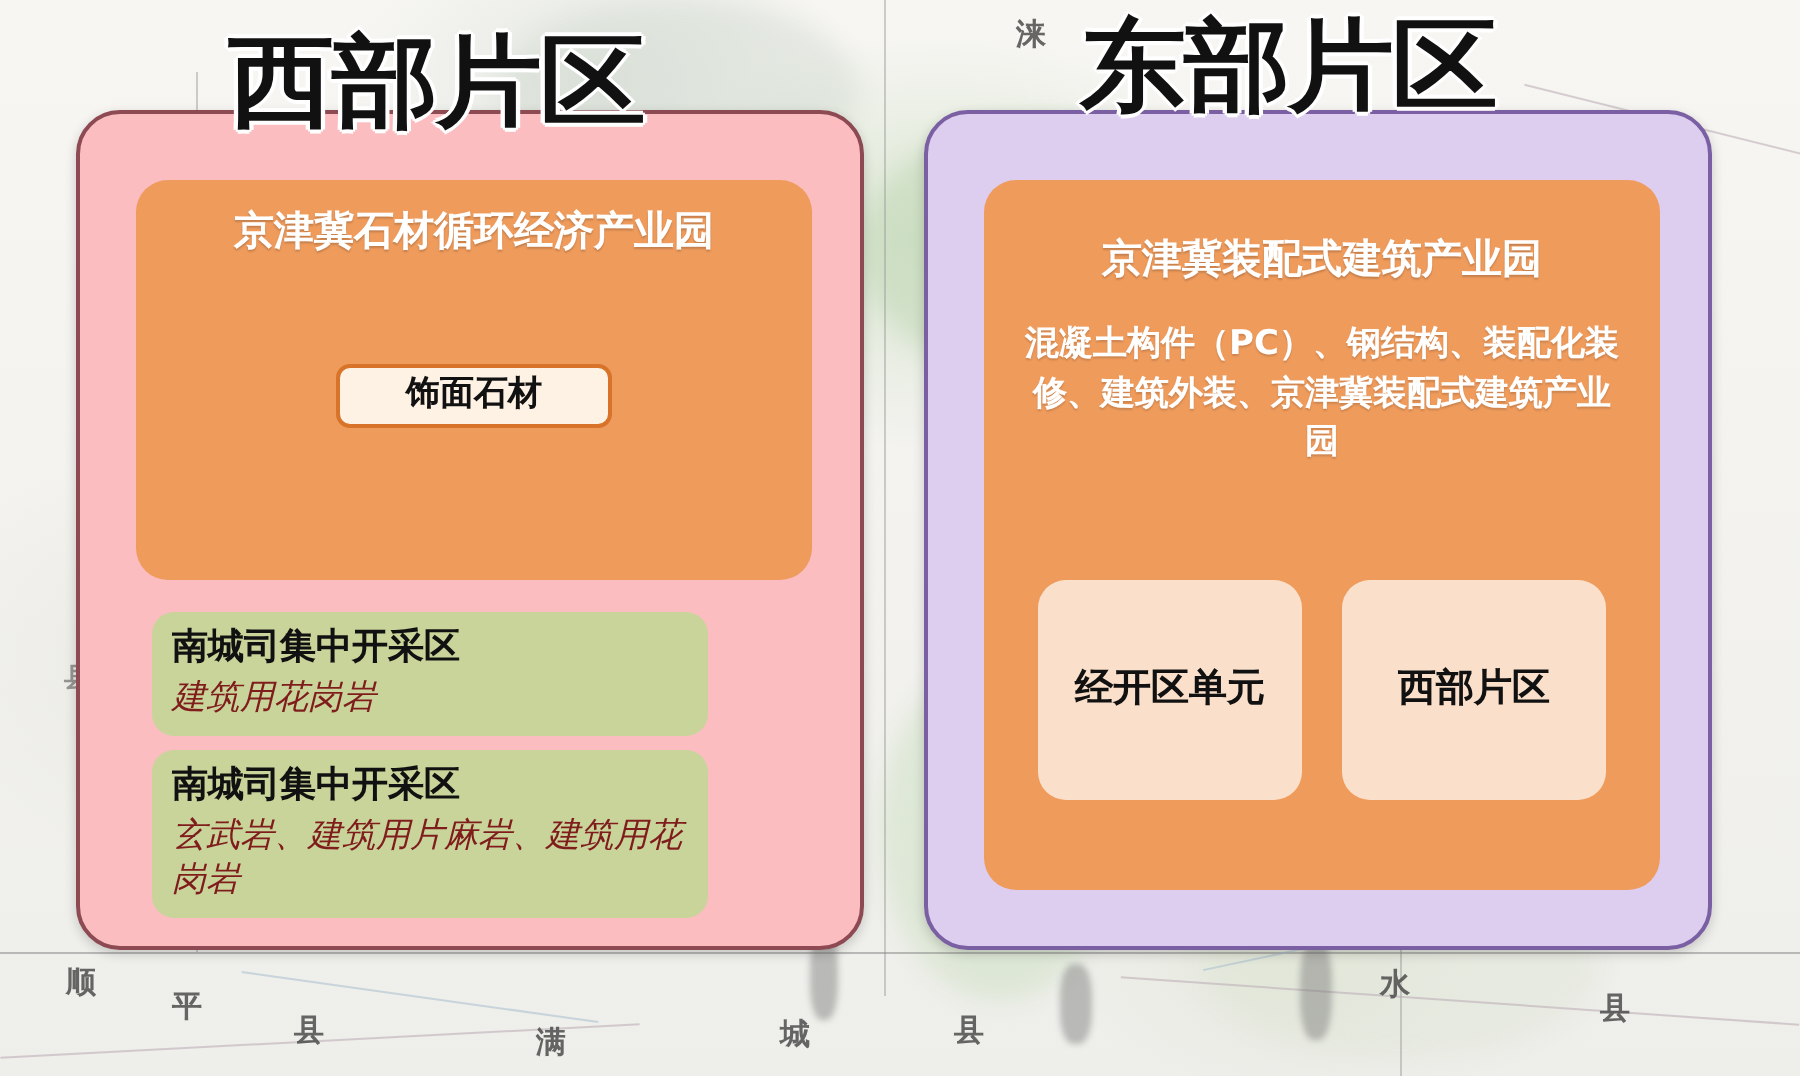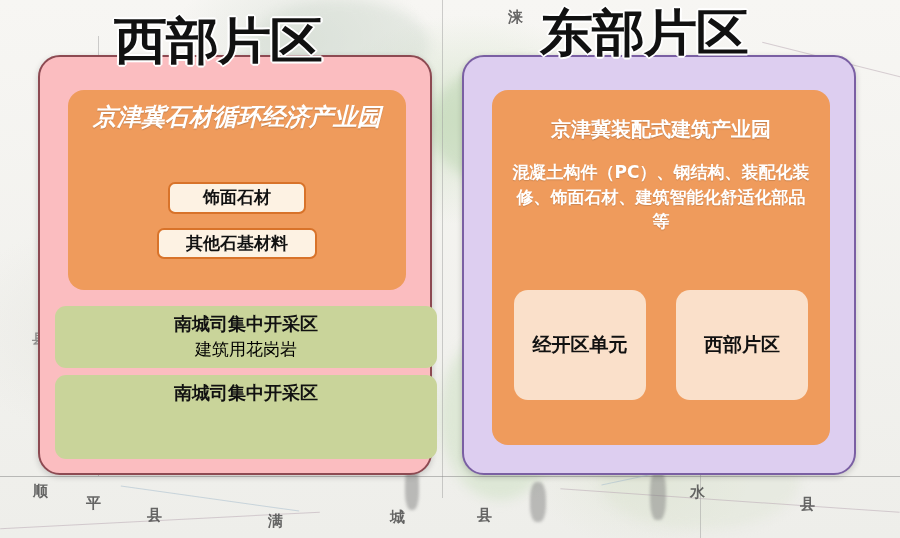--- a/index.html
+++ b/index.html
@@ -103,21 +103,21 @@
   #west-orange { left: 28px; top: 33px; width: 338px; height: 200px; }
   #east-orange { left: 28px; top: 33px; width: 338px; height: 355px; }
 
   .card-title {
     color: #ffffff;
     font-weight: 800;
     text-align: center;
     line-height: 1.32;
     text-shadow: 0 1px 1px rgba(0,0,0,.18);
   }
-  #west-orange .card-title { font-size: 24px; padding: 12px 24px 0; font-style: italic; }
+  #west-orange .card-title { font-size: 20px; padding: 12px 24px 0; }
   #east-orange .card-title { font-size: 20px; padding: 26px 18px 0; }
 
   .card-body {
     color: #ffffff;
     font-weight: 700;
     font-size: 17px;
     line-height: 1.42;
     text-align: center;
     padding: 18px 20px 0;
     text-shadow: 0 1px 1px rgba(0,0,0,.15);
@@ -144,49 +144,49 @@
     text-align: center;
     padding: 4px 24px 5px;
     min-width: 138px;
     line-height: 1.1;
   }
   .tag.wide { min-width: 160px; }
 
   
   .green-box {
     position: absolute;
-    left: 15px;
-    width: 382px;
+    left: 36px;
+    width: 278px;
     background: #c9d49a;
     border-radius: 11px;
-    text-align: center;
     padding: 6px 10px 8px;
   }
   #green-1 { top: 249px; height: 62px; }
   #green-2 { top: 318px; height: 84px; }
   .green-title {
     color: #111;
     font-weight: 800;
     font-size: 18px;
     line-height: 1.35;
   }
   .green-sub {
-    color: #000000;
+    color: #7f1d1d;
     font-weight: 500;
     font-size: 17px;
     line-height: 1.3;
     margin-top: 2px;
+    font-style: italic;
   }
 
   
   .unit-row {
     position: absolute;
     left: 22px; right: 22px; top: 200px;
     display: flex;
-    justify-content: space-between;
+    justify-content: center;
     gap: 20px;
   }
   .unit-box {
     width: 132px;
     height: 110px;
     background: #fae0ca;
     border-radius: 14px;
     display: flex;
     align-items: center;
     justify-content: center;
@@ -243,41 +243,39 @@
 
   <div class="orange-card" id="west-orange">
     <div class="card-title">京津冀石材循环经济产业园</div>
 
     <div class="tag-rows" id="west-tag-rows">
         <div class="tag-row">
           <div class="tag">饰面石材</div>
         </div>
         <div class="tag-row">
         </div>
-        <div class="tag-row">
-          <div class="tag wide">其他石基材料</div>
-        </div>
       </div>
   </div>
 
   <div class="green-box" id="green-1">
     <div class="green-title">南城司集中开采区</div>
     <div class="green-sub">建筑用花岗岩</div>
   </div>
 
   <div class="green-box" id="green-2">
     <div class="green-title">南城司集中开采区</div>
+    <div class="green-sub">玄武岩、建筑用片麻岩、建筑用花岗岩</div>
   </div>
 </div>
 
 <div class="panel" id="panel-east">
 
   <div class="orange-card" id="east-orange">
     <div class="card-title">京津冀装配式建筑产业园</div>
 
-    <div class="card-body">混凝土构件（PC）、钢结构、装配化装修、饰面石材、建筑智能化舒适化部品等</div>
+    <div class="card-body">混凝土构件（PC）、钢结构、装配化装修、建筑外装、京津冀装配式建筑产业园</div>
 
     <div class="unit-row" id="east-units">
         <div class="unit-box">经开区单元</div>
         <div class="unit-box">西部片区</div>
       </div>
   </div>
 </div>
 
 </body></html>

